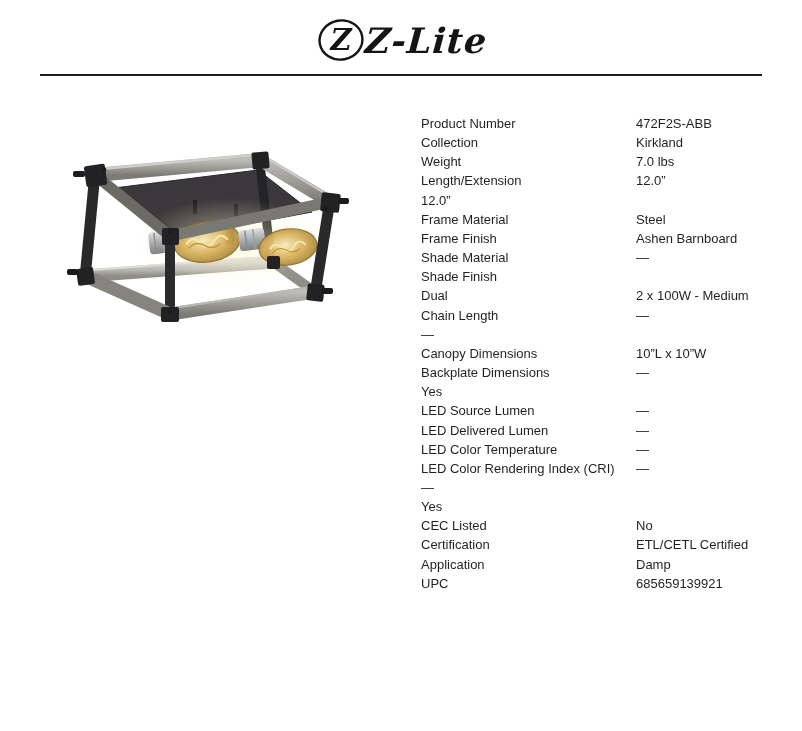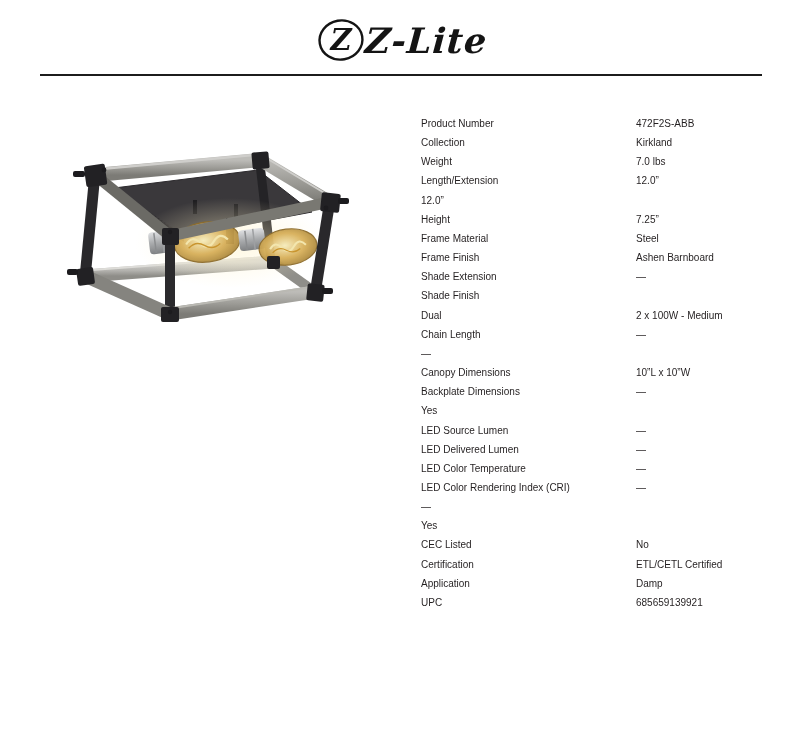--- a/index.html
+++ b/index.html
@@ -20,21 +20,21 @@
   }
   .rule{
     position:absolute;top:74px;left:40px;width:722px;height:0;
     border:none;border-top:2px solid #1c1c1c;margin:0;
   }
   
   .product-image{position:absolute;left:60px;top:128px;width:300px;height:215px;margin:0;}
   
   .specs{position:absolute;left:421px;top:114px;width:365px;}
   .spec-row{display:flex;height:19.17px;line-height:19.17px;
-    font-size:10px;color:#231f20;}
+    font-size:13px;color:#231f20;}
   .spec-label{width:215px;flex:none;white-space:nowrap;}
   .spec-value{flex:1;white-space:nowrap;}
 </style>
 </head>
 <body>
 
 <div class="page">
 
   <header class="brand-header">
     <div class="logo">
@@ -175,37 +175,33 @@
 
   <div class="spec-row">
     <span class="spec-label">Length/Extension</span>
     <span class="spec-value">12.0”</span>
   </div>
 
   <div class="spec-row">
     <span class="spec-value">12.0”</span>
   </div>
 
-  <div class="spec-row">
-    <span class="spec-label">Height</span>
-    <span class="spec-value">7.25”</span>
-  </div>
 
   <div class="spec-row">
     <span class="spec-label">Frame Material</span>
     <span class="spec-value">Steel</span>
   </div>
 
   <div class="spec-row">
     <span class="spec-label">Frame Finish</span>
     <span class="spec-value">Ashen Barnboard</span>
   </div>
 
   <div class="spec-row">
-    <span class="spec-label">Shade Extension</span>
+    <span class="spec-label">Shade Material</span>
     <span class="spec-value">—</span>
   </div>
 
   <div class="spec-row">
     <span class="spec-label">Shade Finish</span>
     <span class="spec-value"></span>
   </div>
 
   <div class="spec-row">
     <span class="spec-label">Dual</span>

